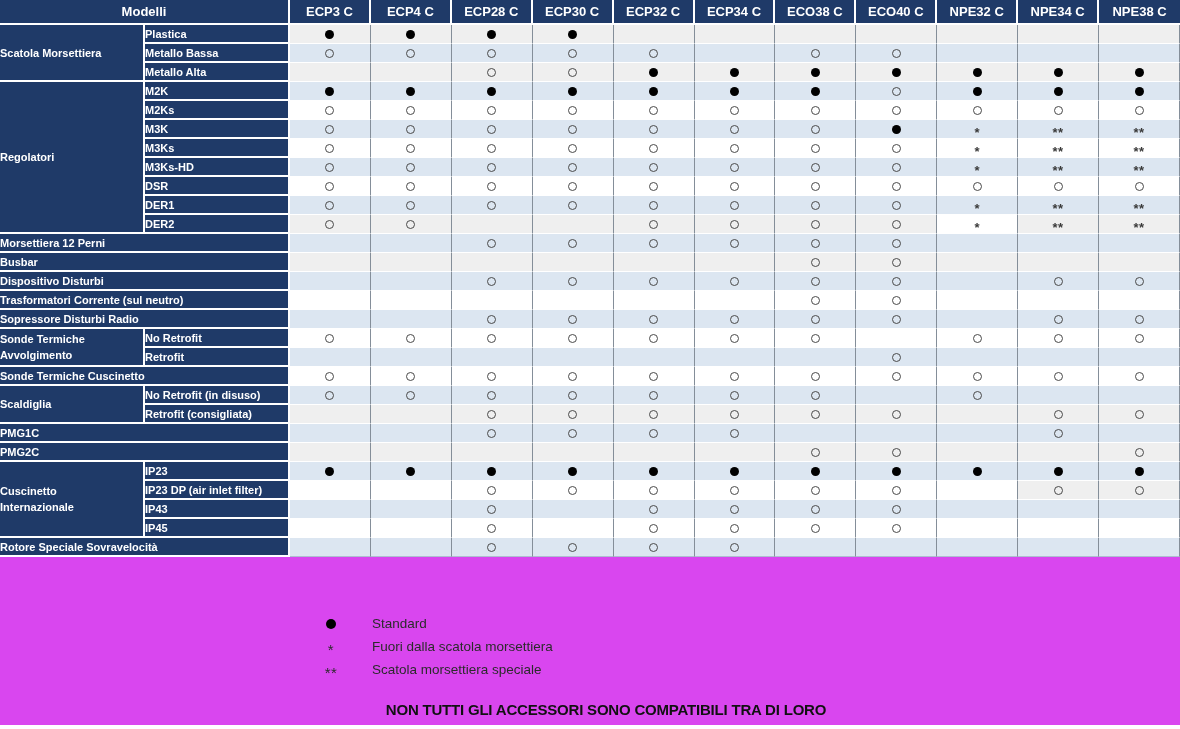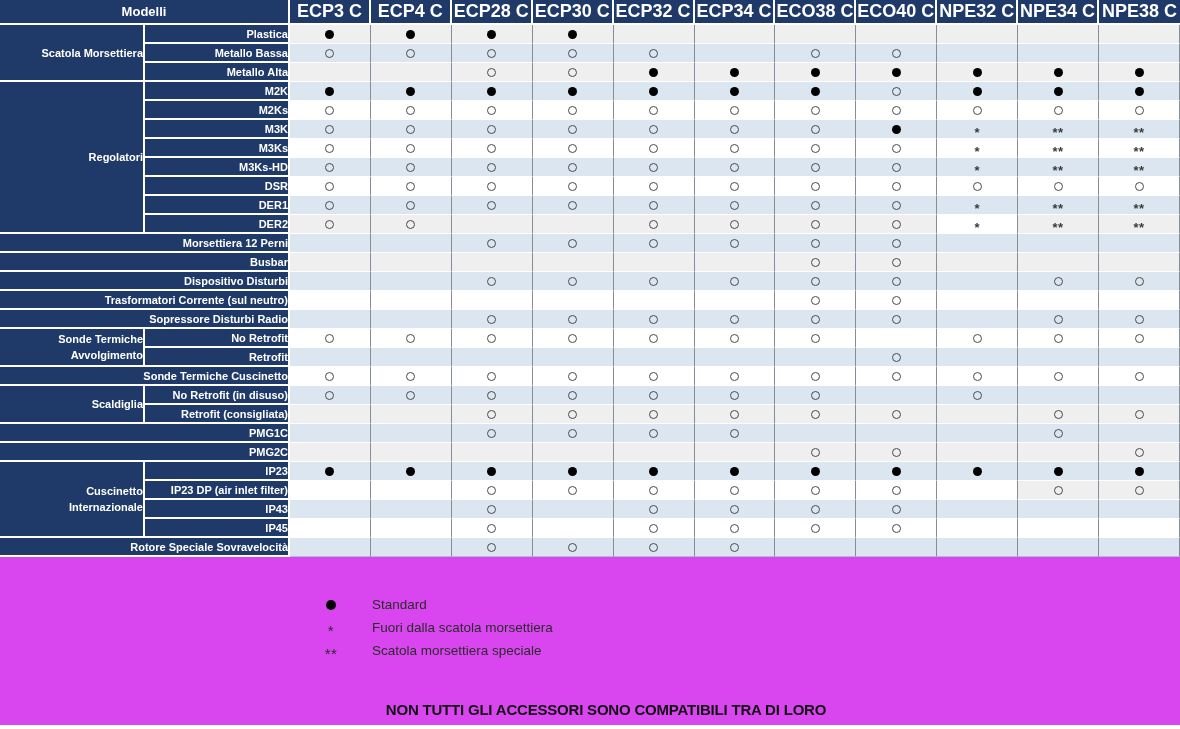--- a/index.html
+++ b/index.html
@@ -19,35 +19,35 @@
     table-layout: fixed;
     width: 1180px;
   }
   table.matrix th, table.matrix td { padding: 0; overflow: hidden; white-space: nowrap; }
 
   thead th {
     height: 25px;
     background: #1f3a68;
     color: #fff;
     font-weight: bold;
-    font-size: 18px;
+    font-size: 13px;
     text-align: center;
     vertical-align: middle;
     border-right: 2px solid #fff;
     border-bottom: 2px solid #fff;
   }
   thead th:last-child { border-right: none; }
   thead th.modelli { font-size: 13px; }
 
   td.lbl {
     background: #1f3a68;
     color: #fff;
     font-weight: bold;
     font-size: 11px;
-    text-align: right;
+    text-align: left;
     vertical-align: middle;
     border-right: 2px solid #fff;
     border-bottom: 2px solid #fff;
     height: 19px;
     line-height: 16px;
   }
   td.lbl.group { line-height: 16px; }
 
   td.cell {
     height: 19px;
@@ -76,21 +76,21 @@
     background: transparent;
   }
   .star {
     display: inline-block;
     font-size: 13px; font-weight: bold; color: #3a3a3a;
     transform: translateY(3px);
     letter-spacing: 0.5px;
   }
 
   
-  .legend { position: absolute; left: 318px; top: 593px; }
+  .legend { position: absolute; left: 318px; top: 612px; }
   .legend-row { display: flex; align-items: center; height: 23px; }
   .legend-sym { width: 26px; display: flex; justify-content: center; align-items: center; }
   .legend-label { margin-left: 28px; font-size: 13.5px; color: #2b2b2b; }
   .legend .dot  { width: 10px; height: 10px; }
   .legend .ring { width: 10px; height: 10px; border-width: 1.3px; }
   .legend .star { font-size: 15px; font-weight: normal; color: #2b2b2b; transform: translateY(3px); }
 
   
   .note {
     position: absolute; top: 701px; left: 16px; width: 1180px;

